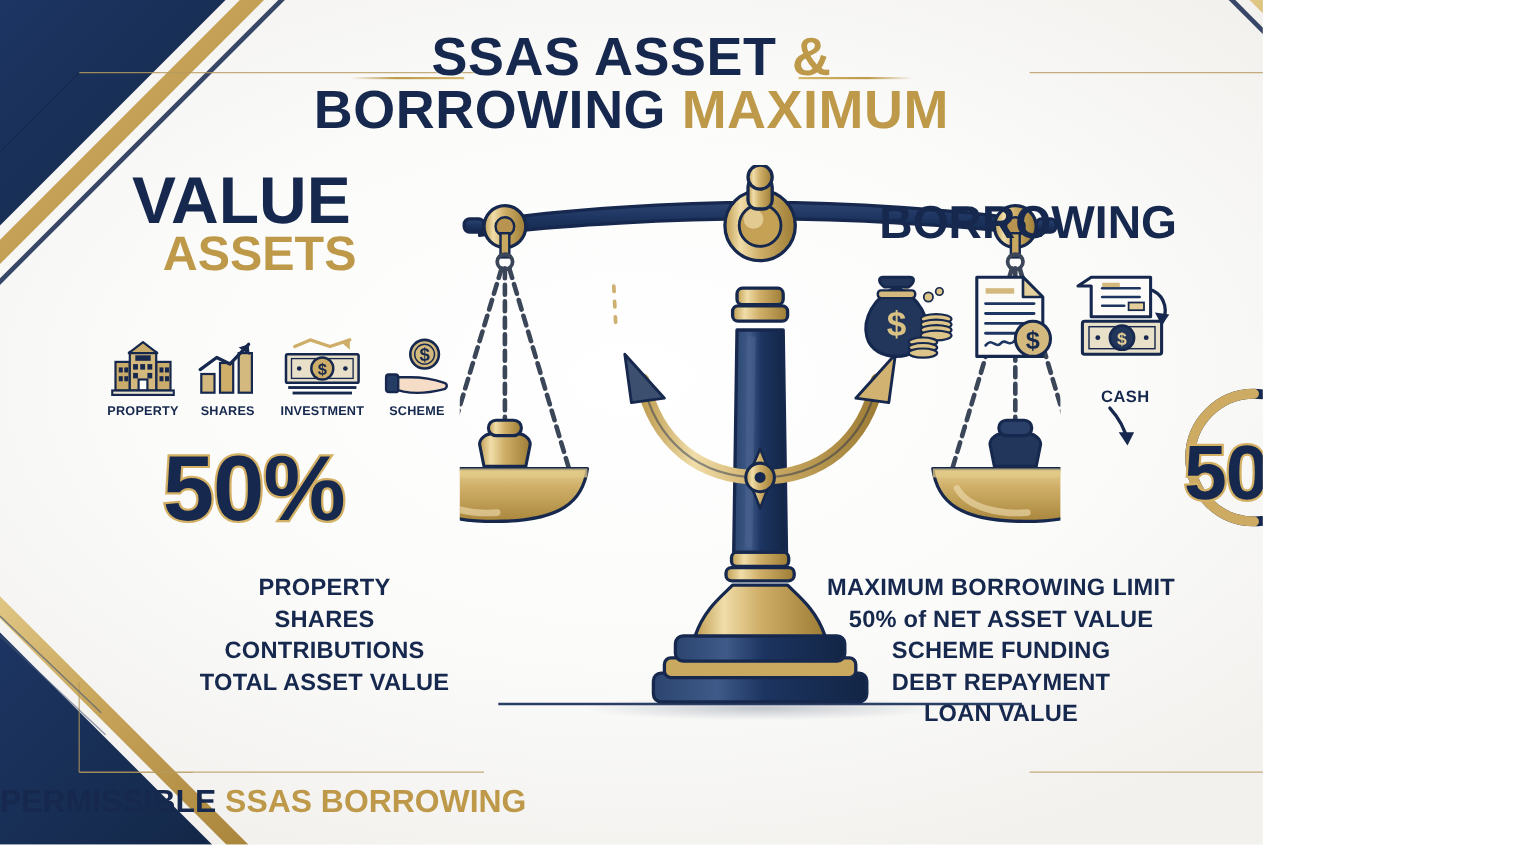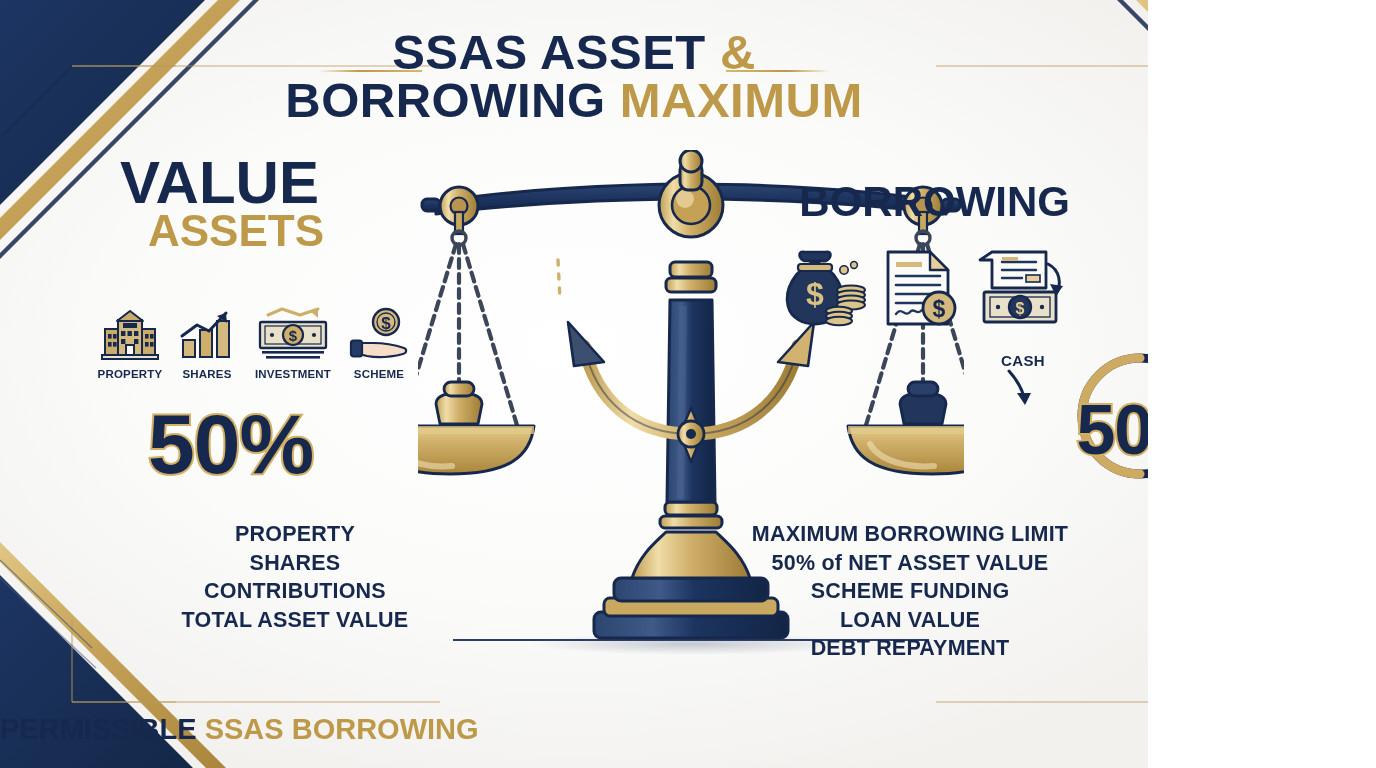--- a/index.html
+++ b/index.html
@@ -460,22 +460,22 @@
     <div>PROPERTY</div>
     <div>SHARES</div>
     <div>CONTRIBUTIONS</div>
     <div>TOTAL ASSET VALUE</div>
   </div>
 
   <div class="bullets" id="borrow-list">
     <div>MAXIMUM BORROWING LIMIT</div>
     <div>50% of NET ASSET VALUE</div>
     <div>SCHEME FUNDING</div>
+    <div>DEBT REPAYMENT</div>
     <div>LOAN VALUE</div>
-    <div>DEBT REPAYMENT</div>
   </div>
 
   <div id="footer">
     <div class="fl">
       <span class="f-navy">PERMISSIBLE</span>
       <span class="f-gold">SSAS BORROWING</span>
     </div>
   </div>
 
 </div>

